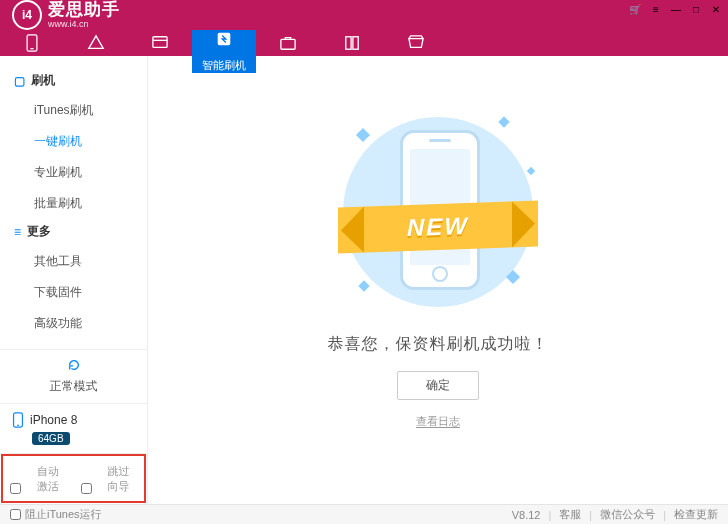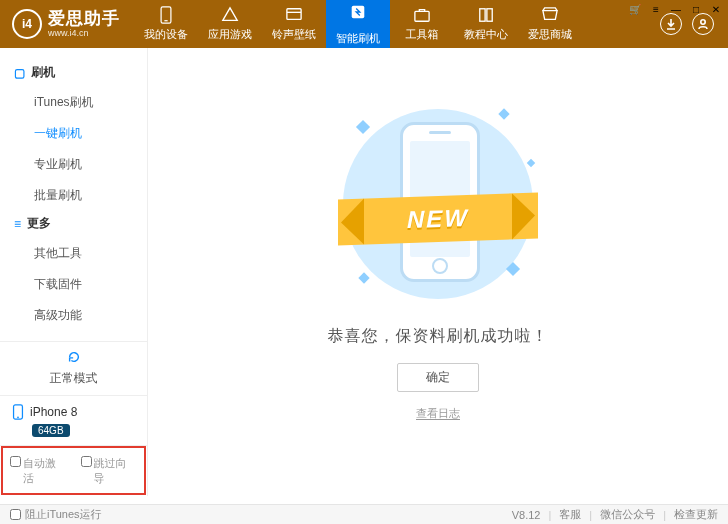--- a/index.html
+++ b/index.html
@@ -1,19 +1,19 @@
 <!DOCTYPE html>
 <html><head>
 <meta charset="utf-8">
 <style>
   * { margin: 0; padding: 0; box-sizing: border-box; font-family: "Microsoft YaHei", Arial, sans-serif; }
   body { width: 728px; height: 524px; overflow: hidden; background: #fff; position: relative; }
 
   
-  .header { height: 48px; background: #a16207; display: flex; align-items: stretch; color: #fff; }
+  .header { height: 56px; background: #be185d; display: flex; align-items: stretch; color: #fff; flex-direction: column; }
   .brand { display: flex; align-items: center; gap: 6px; padding: 0 14px 0 12px; }
   .brand-logo { width: 30px; height: 30px; border: 2px solid #fff; border-radius: 50%; display: flex; align-items: center; justify-content: center; font-weight: bold; font-size: 12px; color:#fff;}
   .brand-text { display:flex; flex-direction:column; line-height:1; }
   .brand-text .cn { font-size: 17px; font-weight: 600; letter-spacing: 1px; }
   .brand-text .url { font-size: 9px; opacity: .85; margin-top:2px;}
   .nav { display: flex; flex: 1; }
   .nav-item { width: 64px; display: flex; flex-direction: column; align-items: center; justify-content: center; gap: 3px; font-size: 11px; cursor: pointer; }
   .nav-item.active { background: #0076e4; gap: 10px; }
   .nav-item .ico { width: 20px; height: 18px; display: flex; align-items: center; justify-content: center; }
   .nav-item .ico svg { stroke:#fff; fill:none; stroke-width:1.5; }
@@ -30,21 +30,21 @@
   .side-group { padding: 4px 14px 6px 14px; display:flex; align-items:center; gap:6px; font-weight:600; color:#333; }
   .side-group .gi { color:#0f8dff; font-size:12px; }
   .side-link { padding: 7px 0 7px 34px; cursor:pointer; }
   .side-link.active { color:#0f8dff; }
   .side-status { border-top:1px solid #eee; padding:8px 12px; display:flex; align-items:center; gap:6px;flex-direction:column; }
   .side-status .dot { width:14px; height:14px; color:#0f8dff; }
   .side-device { border-top:1px solid #eee; padding:8px 12px; }
   .side-device .dname { display:flex; align-items:center; gap:6px; color:#333; font-weight:500;}
   .side-device .badge { margin-top:4px; margin-left:20px; display:inline-block; background:#0c4a6e; color:#fff; border-radius:3px; font-size:10px; padding:1px 6px; }
   .side-checks { border-top:1px solid #eee; padding:10px 10px; display:flex; gap:14px; color:#999; outline:2px solid #e23b2e; outline-offset:-3px;}
-  .side-checks label { display:flex; align-items:flex-start; gap:2px; cursor:pointer; font-size:11px;}
+  .side-checks label { display:flex; align-items:flex-end; gap:16px; cursor:pointer; font-size:11px;}
   .side-checks input { accent-color:#0f8dff; width:11px; height:11px;}
 
   .main { flex:1; position:relative; display:flex; flex-direction:column; align-items:center; padding-top:56px; }
   .illus { width:220px; height:200px; position:relative; }
   .illus .halo { position:absolute; inset:0; margin:auto; width:190px; height:190px; border-radius:50%; background:#d3edff; }
   .illus .phone { position:absolute; top:18px; left:72px; width:80px; height:160px; background:#fff; border:3px solid #bcdcf4; border-radius:14px; }
   .illus .phone::before { content:""; position:absolute; top:6px; left:50%; transform:translateX(-50%); width:22px; height:3px; background:#bcdcf4; border-radius:3px;}
   .illus .phone::after { content:""; position:absolute; bottom:5px; left:50%; transform:translateX(-50%); width:12px; height:12px; border:2px solid #bcdcf4; border-radius:50%;}
   .illus .screen { position:absolute; top:16px; left:7px; right:7px; bottom:22px; background:#eaf5fe; border-radius:2px;}
   .illus .ribbon { position:absolute; top:92px; left:10px; width:200px; height:46px; background:#ffc53d; transform:skewY(-2deg); display:flex; align-items:center; justify-content:center; }

